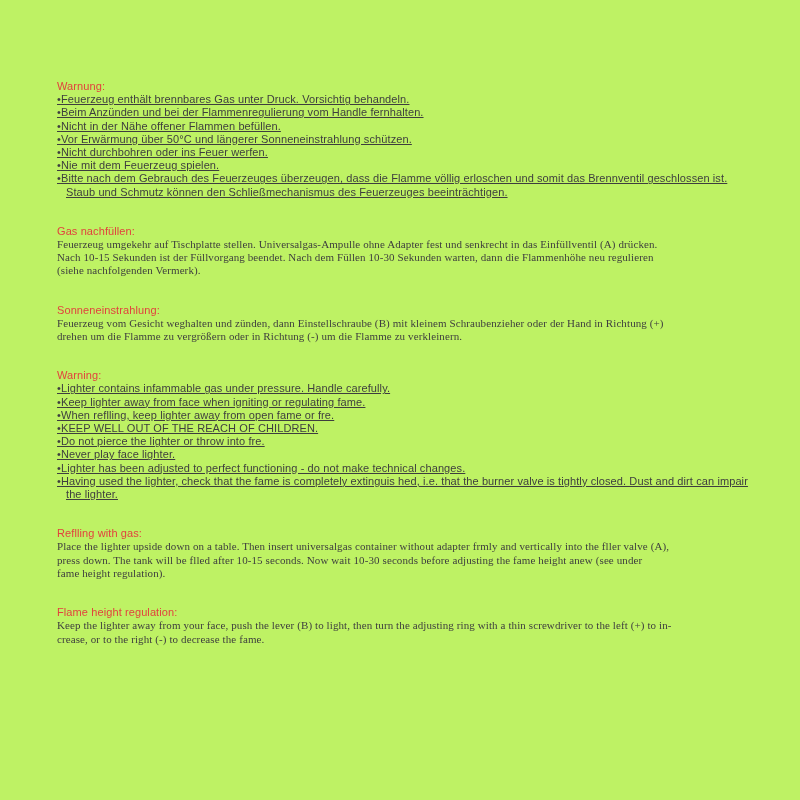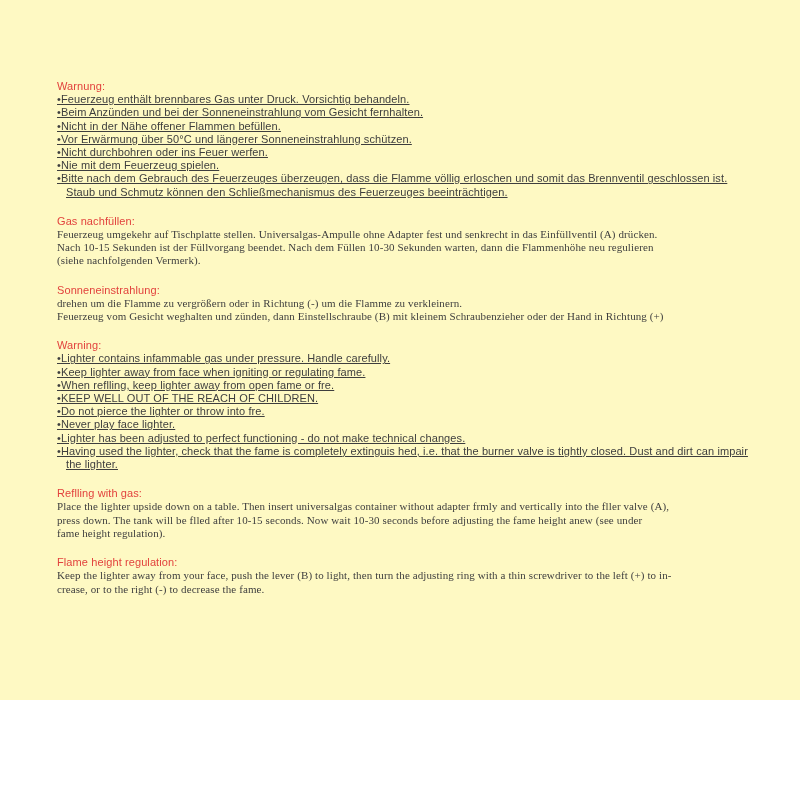--- a/index.html
+++ b/index.html
@@ -10,33 +10,33 @@
   body {
     width: 800px;
     height: 800px;
     overflow: hidden;
     font-family: "Liberation Sans", "DejaVu Sans", sans-serif;
     -webkit-font-smoothing: antialiased;
   }
   .sheet {
     box-sizing: border-box;
     width: 800px;
-    height: 700px;
+    height: 800px;
     padding: 80px 53px 12px 57px;
-    background: #fef9c3;
+    background: #bef264;
   }
   .content {
     width: 692px;
     font-size: 11px;
     line-height: 13.2px;
     color: #3e3e3e;
     letter-spacing: 0.1px;
   }
   section { margin: 0; }
-  section + section { margin-top: 16px; }
+  section + section { margin-top: 26px; }
   .heading {
     margin: 0;
     font-size: 11px;
     font-weight: normal;
     line-height: 13.2px;
     color: #e2423d;
   }
   ul.bullet-list {
     list-style: none;
     margin: 0;
@@ -55,41 +55,41 @@
 </style>
 </head>
 <body>
 
 <main class="sheet">
   <div class="content" id="content">
       <section>
         <h2 class="heading">Warnung:</h2>
         <ul class="bullet-list">
           <li>Feuerzeug enthält brennbares Gas unter Druck. Vorsichtig behandeln.</li>
-          <li>Beim Anzünden und bei der Sonneneinstrahlung vom Gesicht fernhalten.</li>
+          <li>Beim Anzünden und bei der Flammenregulierung vom Handle fernhalten.</li>
           <li>Nicht in der Nähe offener Flammen befüllen.</li>
           <li>Vor Erwärmung über 50°C und längerer Sonneneinstrahlung schützen.</li>
           <li>Nicht durchbohren oder ins Feuer werfen.</li>
           <li>Nie mit dem Feuerzeug spielen.</li>
           <li>Bitte nach dem Gebrauch des Feuerzeuges überzeugen, dass die Flamme völlig erloschen und somit das Brennventil geschlossen ist. Staub und Schmutz können den Schließmechanismus des Feuerzeuges beeinträchtigen.</li>
         </ul>
       </section>
       <section>
         <h2 class="heading">Gas nachfüllen:</h2>
         <p class="paragraph">
           <span class="paragraph-line">Feuerzeug umgekehr auf Tischplatte stellen. Universalgas-Ampulle ohne Adapter fest und senkrecht in das Einfüllventil (A) drücken.</span>
           <span class="paragraph-line">Nach 10-15 Sekunden ist der Füllvorgang beendet. Nach dem Füllen 10-30 Sekunden warten, dann die Flammenhöhe neu regulieren</span>
           <span class="paragraph-line">(siehe nachfolgenden Vermerk).</span>
         </p>
       </section>
       <section>
         <h2 class="heading">Sonneneinstrahlung:</h2>
         <p class="paragraph">
+          <span class="paragraph-line">Feuerzeug vom Gesicht weghalten und zünden, dann Einstellschraube (B) mit kleinem Schraubenzieher oder der Hand in Richtung (+)</span>
           <span class="paragraph-line">drehen um die Flamme zu vergrößern oder in Richtung (-) um die Flamme zu verkleinern.</span>
-          <span class="paragraph-line">Feuerzeug vom Gesicht weghalten und zünden, dann Einstellschraube (B) mit kleinem Schraubenzieher oder der Hand in Richtung (+)</span>
         </p>
       </section>
       <section>
         <h2 class="heading">Warning:</h2>
         <ul class="bullet-list">
           <li>Lighter contains infammable gas under pressure. Handle carefully.</li>
           <li>Keep lighter away from face when igniting or regulating fame.</li>
           <li>When reflling, keep lighter away from open fame or fre.</li>
           <li>KEEP WELL OUT OF THE REACH OF CHILDREN.</li>
           <li>Do not pierce the lighter or throw into fre.</li>

